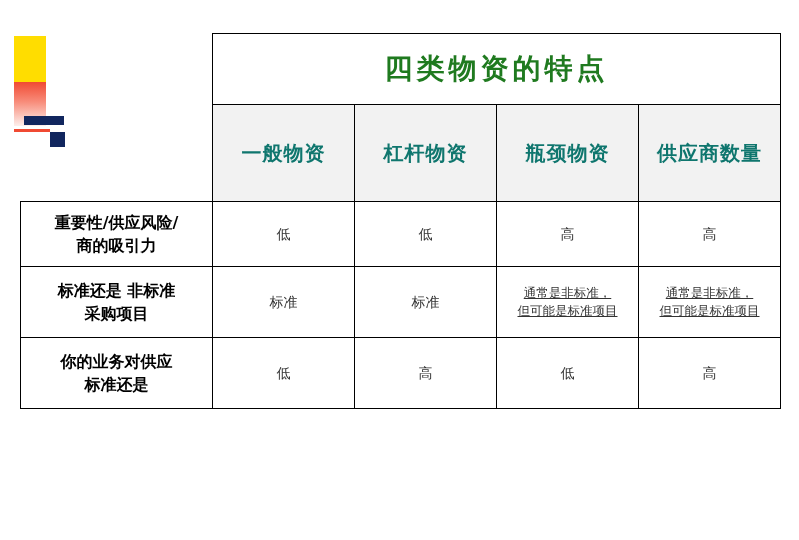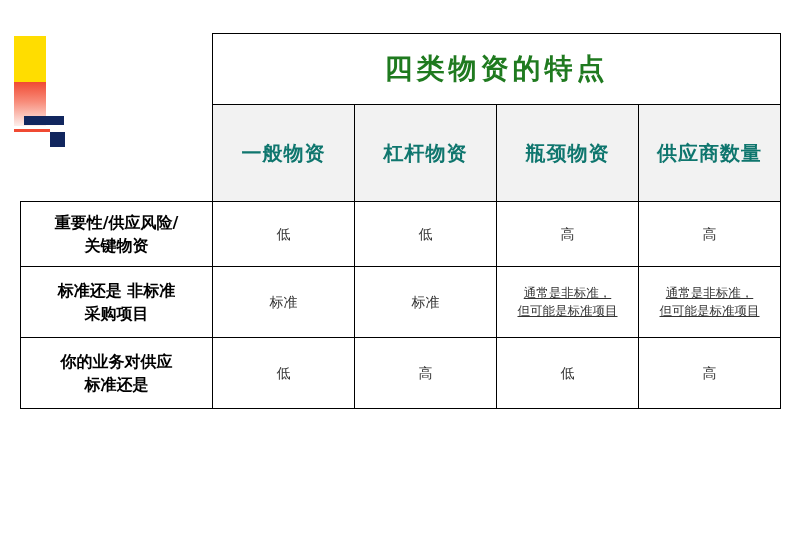--- a/index.html
+++ b/index.html
@@ -178,21 +178,21 @@
           <span class="head-text">瓶颈物资</span>
         </td>
         <td class="head-cell">
           <span class="head-text">供应商数量</span>
         </td>
       </tr>
 
       <tr>
         <td class="row-label r-h-52">
           <span>重要性/供应风险/</span><br>
-          <span>关键物资</span>
+          <span>商的吸引力</span>
         </td>
         <td class="row-value r-h-52">低</td>
         <td class="row-value r-h-52">低</td>
         <td class="row-value r-h-52">高</td>
         <td class="row-value r-h-52">高</td>
       </tr>
 
       <tr>
         <td class="row-label r-h-58">
           <span>标准还是 非标准</span><br>

